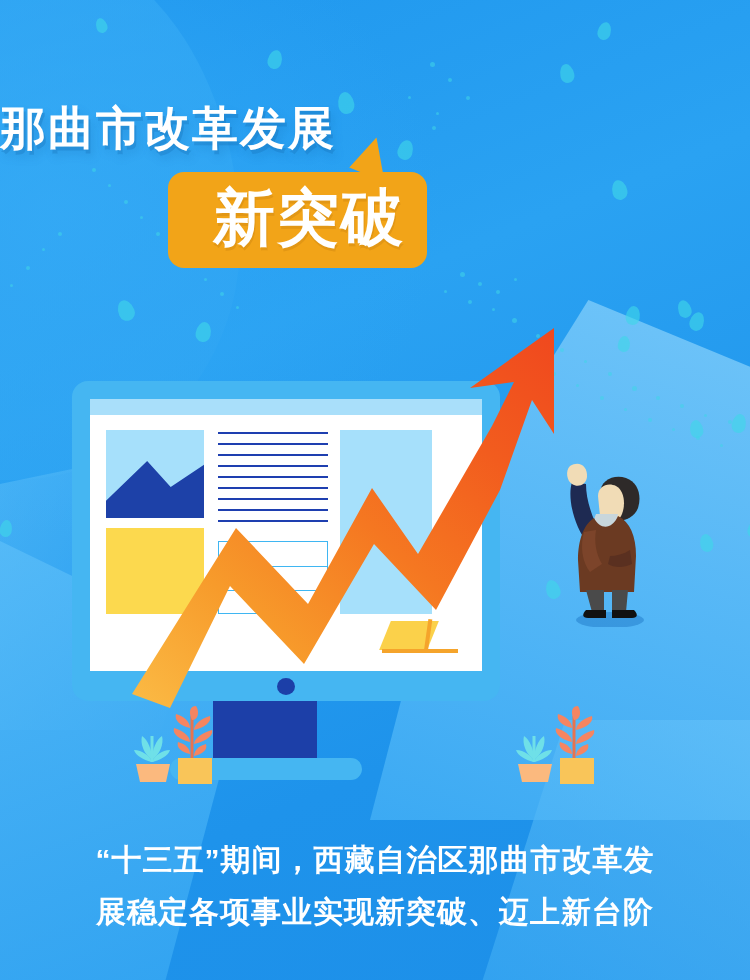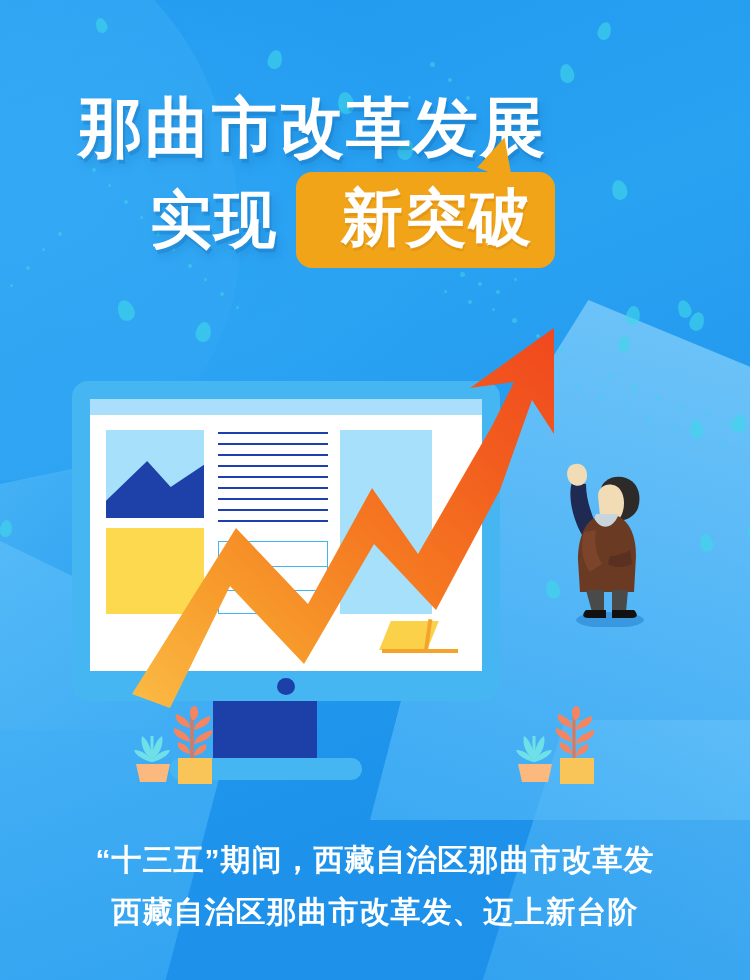--- a/index.html
+++ b/index.html
@@ -76,23 +76,22 @@
     z-index:30;
   }
   .title-line {
     font-weight:bold;
     color:#FFFFFF;
     letter-spacing:2px;
     white-space:nowrap;
     text-shadow:2px 4px 0 rgba(20,110,180,.30), 4px 7px 10px rgba(15,90,160,.22);
   }
   #title-line-1 {
-    font-size:65px;
+    font-size:46px;
     line-height:64px;
-    padding-left:78px;
   }
   #title-row-2 {
     display:flex;
     align-items:center;
     padding-left:150px;
     margin-top:12px;
   }
   #title-line-2 {
     font-size:62px;
     line-height:76px;
@@ -343,21 +342,20 @@
       <div class="dot" style="left: 236px; top: 306px; width: 3px; height: 3px; background: rgb(63, 214, 232);"></div>
       <div class="dot" style="left: 58px; top: 232px; width: 4px; height: 4px; background: rgb(63, 214, 232);"></div>
       <div class="dot" style="left: 42px; top: 248px; width: 3px; height: 3px; background: rgb(63, 214, 232);"></div>
       <div class="dot" style="left: 26px; top: 266px; width: 4px; height: 4px; background: rgb(63, 214, 232);"></div>
       <div class="dot" style="left: 10px; top: 284px; width: 3px; height: 3px; background: rgb(63, 214, 232);"></div>
     </div>
 
   <div id="title-block">
     <div id="title-line-1" class="title-line">那曲市改革发展</div>
     <div id="title-row-2">
-      <div id="title-line-2" class="title-line">实现</div>
       <div id="badge-wrap">
         <div id="badge-pointer"></div>
         <div id="badge">
           <span id="badge-text">新突破</span>
         </div>
       </div>
     </div>
   </div>
 
   <div id="monitor">
@@ -496,16 +494,16 @@
       <path d="M72 36 C62 34 54 28 56 22 C64 24 72 30 72 36 Z" fill="#F58561"></path>
       <path d="M76 38 C86 36 96 30 94 24 C86 26 76 32 76 38 Z" fill="#F58561"></path>
       <path d="M72 48 C64 46 58 42 60 36 C68 38 72 43 72 48 Z" fill="#F58561"></path>
       <path d="M76 50 C84 48 90 44 88 38 C80 40 76 45 76 50 Z" fill="#F58561"></path>
       <rect x="60" y="52" width="34" height="26" fill="#F9C559"></rect>
     </g>
   </svg>
 
   <div id="caption">
     <div class="caption-line">“十三五”期间，西藏自治区那曲市改革发</div>
-    <div class="caption-line">西藏自治区那曲市改革发、迈上新台阶</div>
+    <div class="caption-line">展稳定各项事业实现新突破、迈上新台阶</div>
   </div>
 
 </div>
 
 </body></html>

